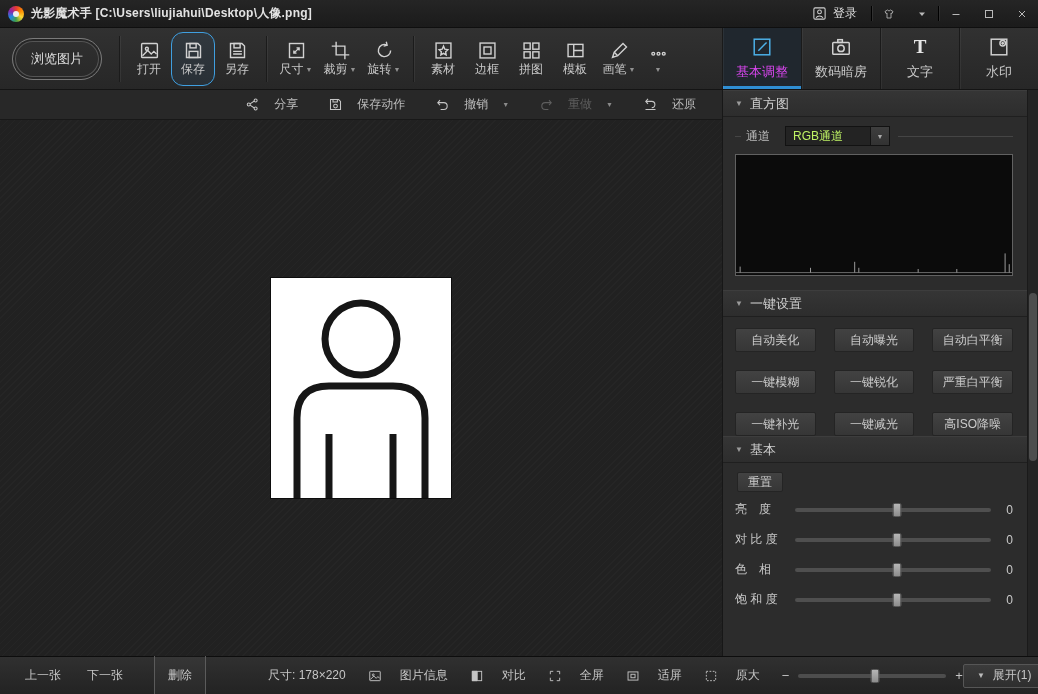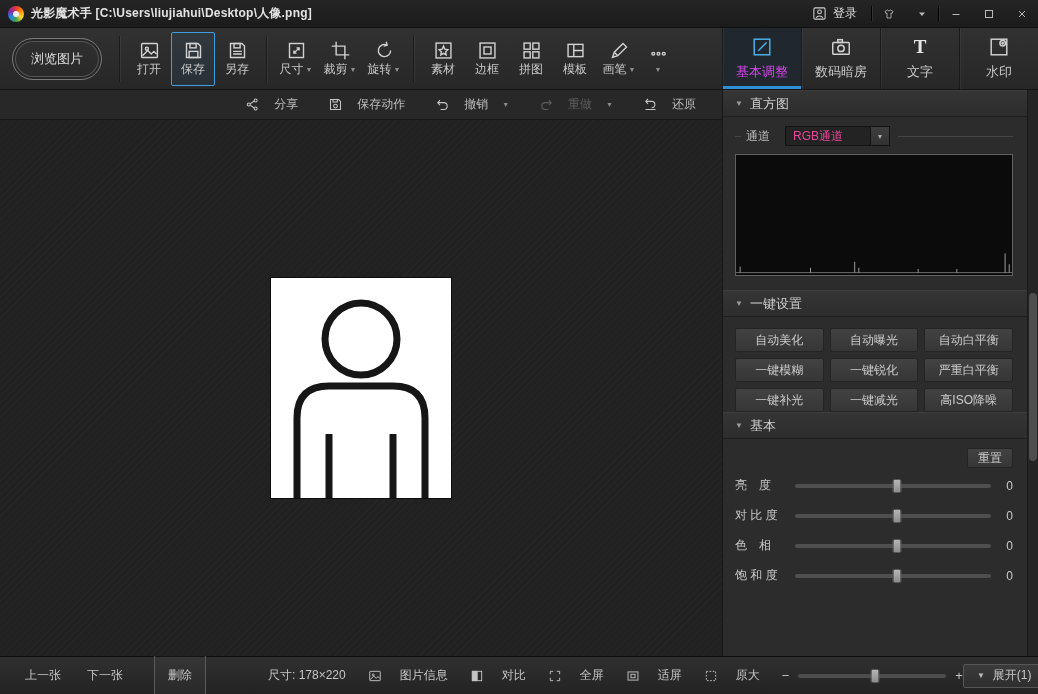--- a/index.html
+++ b/index.html
@@ -20,21 +20,21 @@
   .winbtn svg{width:12px;height:12px}
 
   
   .toolbar{height:62px;flex:0 0 62px;display:flex;align-items:center;background:linear-gradient(#313131,#272727);border-bottom:1px solid #141414;padding-left:12px}
   .browse{width:90px;height:42px;border-radius:21px;border:1px solid #7a7a7a;box-shadow:inset 0 0 0 2px #262626,inset 0 0 0 3px #555;color:#ddd;font-size:13px;display:flex;align-items:center;justify-content:center;margin-right:10px;background:transparent}
   .v-sep{width:1px;height:46px;background:#1b1b1b;box-shadow:1px 0 0 rgba(255,255,255,.06);margin:0 7px;flex:0 0 1px}
   .tool{width:44px;height:54px;display:flex;flex-direction:column;align-items:center;justify-content:center;font-size:12px;color:#c9c9c9;flex:0 0 44px}
   .tool svg{width:21px;height:21px;stroke:#d2d2d2;fill:none;stroke-width:1.6}
   .tool .lbl{display:flex;align-items:center;gap:2px;white-space:nowrap}
   .tool .dd{font-size:7px;color:#909090;line-height:1}
-  .tool.save{border:1px solid #3f9fe0;background:rgba(63,159,224,.08);border-radius:2px}
+  .tool.save{border:1px solid #3f9fe0;background:rgba(63,159,224,.08);border-radius:12px}
   .tool.more{width:34px;flex-basis:34px}
   .tabs{margin-left:auto;display:flex;height:100%}
   .tab{width:79px;height:100%;display:flex;flex-direction:column;align-items:center;justify-content:center;gap:5px;font-size:13px;color:#c9c9c9;border-left:1px solid #1a1a1a;box-shadow:inset 1px 0 0 rgba(255,255,255,.05)}
   .tab svg{width:22px;height:22px;stroke:#d2d2d2;fill:none;stroke-width:1.6}
   .tab.active{background:#20272e;color:#d946ef;box-shadow:inset 1px 0 0 rgba(255,255,255,.05),inset 0 -3px 0 #2f8fd4}
   .tab.active svg{stroke:#4db2ea}
   .tab .tchar{font-size:19px;font-weight:bold;color:#e6e6e6;line-height:22px;font-family:"Liberation Serif",serif}
 
   
   .main{flex:1;display:flex;min-height:0}
@@ -49,29 +49,29 @@
   .photo{width:180px;height:220px;background:#fff;box-shadow:0 0 0 1px rgba(0,0,0,.6)}
   .photo svg{width:100%;height:100%;display:block}
 
   
   .rightpanel{flex:1;background:#2c2c2c;border-left:1px solid #171717;position:relative;display:flex;flex-direction:column;overflow:hidden;padding-right:11px}
   .sec-h{height:27px;flex:0 0 27px;display:flex;align-items:center;gap:7px;padding:0 12px;font-size:13px;color:#cfcfcf;background:linear-gradient(#353535,#2d2d2d);border-top:1px solid #3d3d3d;border-bottom:1px solid #1f1f1f}
   .sec-h .arr{font-size:8px;color:#9a9a9a}
   .chan-row{display:flex;align-items:center;padding:9px 14px 4px 12px;font-size:12px;color:#bdbdbd}
   .chan-row .pre{width:6px;height:1px;background:#454545;margin-right:5px}
   .chan-label{margin-right:15px}
-  .chan-select{width:86px;height:20px;background:#232323;border:1px solid #121212;color:#ec4899;display:flex;align-items:center;padding-left:7px;font-size:12px}
+  .chan-select{width:86px;height:20px;background:#232323;border:1px solid #121212;color:#bef264;display:flex;align-items:center;padding-left:7px;font-size:12px}
   .chan-arrow{width:19px;height:20px;background:linear-gradient(#3e3e3e,#323232);border:1px solid #121212;border-left:none;display:flex;align-items:center;justify-content:center;font-size:7px;color:#aaa}
   .chan-row .post{flex:1;height:1px;background:#454545;margin-left:8px}
   .hist-box{margin:4px 14px 14px 12px;height:122px;border:1px solid #616161;background:#0b0b0b;position:relative}
   .hist-box svg{width:100%;height:100%;display:block}
-  .okgrid{display:grid;grid-template-columns:repeat(3,1fr);gap:6px;padding:11px 14px 0 12px}
+  .okgrid{display:grid;grid-template-columns:repeat(3,1fr);gap:18px;padding:11px 14px 0 12px}
   .okgrid.last{margin-top:16px;padding-top:0;padding-bottom:12px}
   .pbtn{height:24px;background:linear-gradient(#424242,#363636);border:1px solid #242424;border-radius:2px;color:#cccccc;font-size:12px;display:flex;align-items:center;justify-content:center;white-space:nowrap;cursor:default}
-  .reset-row{display:flex;justify-content:flex-end;padding:9px 14px 3px}
+  .reset-row{display:flex;padding:9px 14px 3px}
   .reset-btn{width:46px;height:20px;background:linear-gradient(#424242,#363636);border:1px solid #242424;border-radius:2px;color:#ccc;font-size:12px;display:flex;align-items:center;justify-content:center}
   .slider-row{display:flex;align-items:center;padding:6px 14px 7px 12px;font-size:12px;color:#c9c9c9}
   .sl-label{width:56px;flex:0 0 56px;white-space:nowrap}
   .track{flex:1;height:4px;background:#4f4f4f;border-radius:2px;margin:0 10px 0 4px;position:relative}
   .knob{position:absolute;left:52%;top:-5px;width:9px;height:14px;background:linear-gradient(#b5b5b5,#8d8d8d);border:1px solid #5a5a5a;border-radius:2px;transform:translateX(-50%)}
   .sl-val{width:12px;text-align:right;flex:0 0 12px}
   .scrollbar{position:absolute;top:0;right:0;width:11px;bottom:0;background:#242424;border-left:1px solid #1a1a1a}
   .scroll-thumb{position:absolute;top:203px;left:1px;width:8px;height:168px;background:#4e4e4e;border-radius:4px}
 
   

